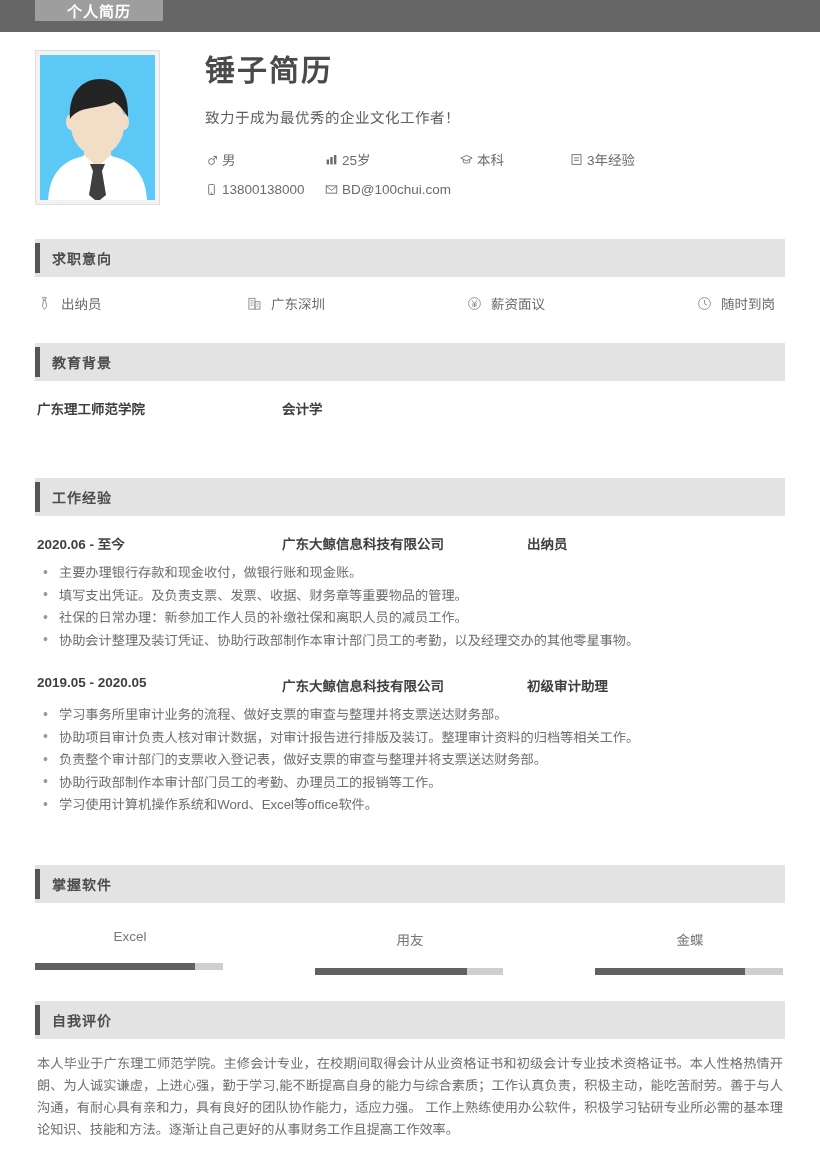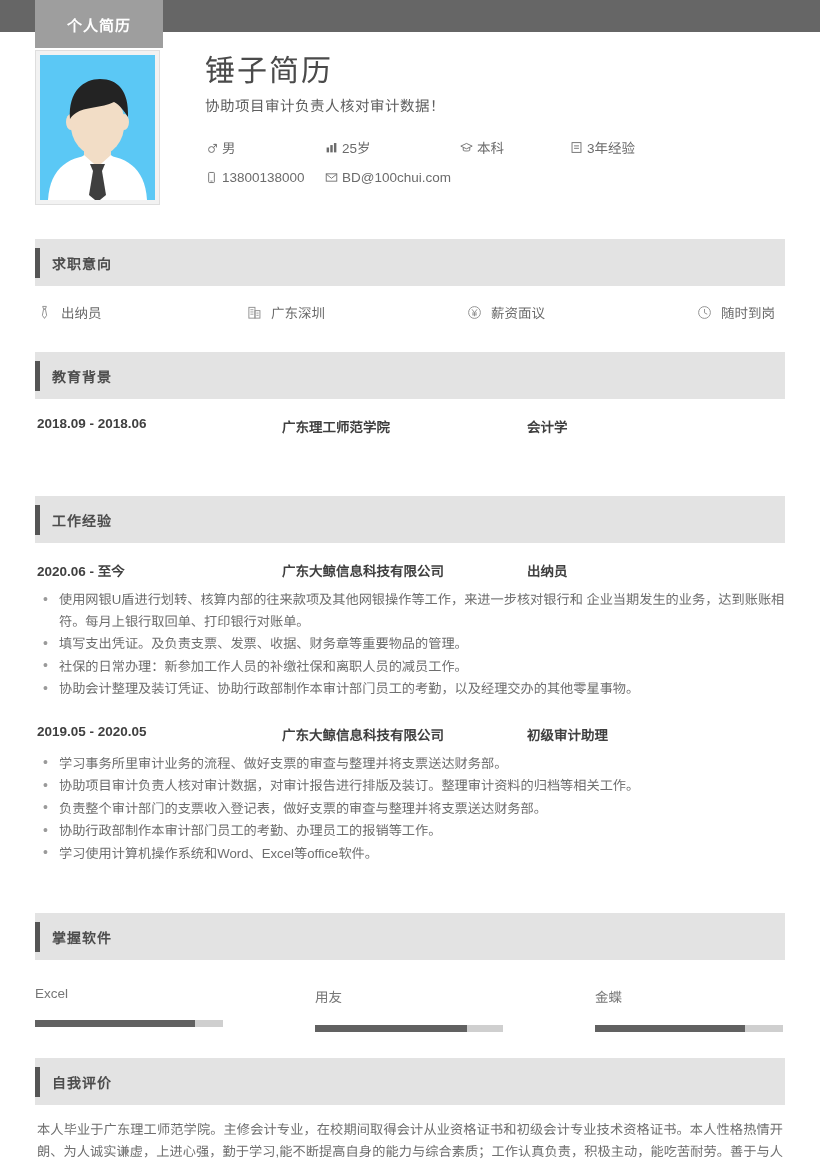--- a/index.html
+++ b/index.html
@@ -22,21 +22,21 @@
     width: 820px;
     height: 32px;
     background: #666666;
     position: relative;
   }
   .topbar-tab {
     position: absolute;
     left: 35px;
     top: 0;
     width: 128px;
-    height: 48px;
+    height: 21px;
     background: #9e9e9e;
     color: #ffffff;
     font-size: 15px;
     font-weight: bold;
     letter-spacing: 1px;
     display: flex;
     align-items: center;
     justify-content: center;
   }
 
@@ -70,22 +70,22 @@
   .profile-info {
     margin-left: 45px;
     padding-top: 6px;
     flex: 1 1 auto;
   }
   .name {
     font-size: 30px;
     color: #4a4a4a;
     letter-spacing: 2px;
     line-height: 1;
-    margin-bottom: 8px;
-    font-weight: normal;
+    margin-bottom: 20px;
+    font-weight: bold;
   }
   .tagline {
     font-size: 14.5px;
     color: #5e5e5e;
     margin-bottom: 22px;
     letter-spacing: .5px;
   }
   .meta-grid {
     display: grid;
     grid-template-columns: 120px 135px 110px auto;
@@ -103,21 +103,21 @@
     display: inline-flex;
     align-items: center;
     color: #6b6b6b;
   }
 
   
   .section {
     margin-top: 26px;
   }
   .sec-head {
-    height: 47px;
+    height: 38px;
     background: #e3e3e3;
     display: flex;
     align-items: center;
     position: relative;
   }
   .sec-accent {
     width: 5px;
     height: 30px;
     background: #555555;
     flex: 0 0 auto;
@@ -182,20 +182,21 @@
   }
   .work-block { padding-bottom: 6px; }
   .work-block:last-child { padding-bottom: 22px; }
 
   
   .skills {
     display: grid;
     grid-template-columns: repeat(3, 1fr);
     padding-top: 26px;
     column-gap: 90px;
+    text-align: center;
   }
   .skill-name {
     font-size: 13.5px;
     color: #767676;
     margin-bottom: 19px;
   }
   .skill-track {
     height: 7px;
     width: 188px;
     background: #cfcfcf;
@@ -235,21 +236,21 @@
         <path d="M53 116 L62 116 L66 140 L57.5 147 L49 140 Z" fill="#3f3f3f"></path>
         <ellipse cx="57.5" cy="68" rx="27" ry="33" fill="#f2ddc6"></ellipse>
         <ellipse cx="31" cy="67" rx="5" ry="8" fill="#f2ddc6"></ellipse>
         <ellipse cx="84" cy="67" rx="5" ry="8" fill="#f2ddc6"></ellipse>
         <path d="M30 64 C28 36 44 24 60 24 C78 24 89 36 88 62 C84 56 80 50 74 47 C62 53 44 52 36 58 C33 60 31 62 30 64 Z" fill="#232323"></path>
       </svg>
     </div>
 
     <div class="profile-info">
       <div class="name">锤子简历</div>
-      <div class="tagline">协助项目审计负责人核对审计数据！</div>
+      <div class="tagline">致力于成为最优秀的企业文化工作者！</div>
 
       <div class="meta-grid">
         <div class="meta-item">
           <span class="ic">
             <svg width="13" height="13" viewBox="0 0 16 16">
                 <circle cx="8" cy="10.5" r="3.6" fill="none" stroke="#6b6b6b" stroke-width="1.2"></circle>
                 <line x1="10.6" y1="7.9" x2="14" y2="4.2" stroke="#6b6b6b" stroke-width="1.2"></line>
                 <line x1="14" y1="4.2" x2="10.3" y2="4.2" stroke="#6b6b6b" stroke-width="1.2"></line>
                 <line x1="14" y1="4.2" x2="14" y2="7.9" stroke="#6b6b6b" stroke-width="1.2"></line>
               </svg>
@@ -360,41 +361,40 @@
     </div>
   </div>
 
   <div class="section">
     <div class="sec-head">
       <div class="sec-accent"></div>
       <div class="sec-title">教育背景</div>
     </div>
     <div class="edu-block">
       <div class="entry-head">
-        <span>2018.09 - 2018.06</span>
         <span>广东理工师范学院</span>
         <span>会计学</span>
       </div>
     </div>
   </div>
 
   <div class="section">
     <div class="sec-head">
       <div class="sec-accent"></div>
       <div class="sec-title">工作经验</div>
     </div>
 
     <div class="work-block">
       <div class="entry-head">
         <span>2020.06 - 至今</span>
         <span>广东大鲸信息科技有限公司</span>
         <span>出纳员</span>
       </div>
       <ul class="bullets">
-        <li>使用网银U盾进行划转、核算内部的往来款项及其他网银操作等工作，来进一步核对银行和 企业当期发生的业务，达到账账相符。每月上银行取回单、打印银行对账单。</li>
+        <li>主要办理银行存款和现金收付，做银行账和现金账。</li>
         <li>填写支出凭证。及负责支票、发票、收据、财务章等重要物品的管理。</li>
         <li>社保的日常办理：新参加工作人员的补缴社保和离职人员的减员工作。</li>
         <li>协助会计整理及装订凭证、协助行政部制作本审计部门员工的考勤，以及经理交办的其他零星事物。</li>
       </ul>
     </div>
 
     <div class="work-block">
       <div class="entry-head">
         <span>2019.05 - 2020.05</span>
         <span>广东大鲸信息科技有限公司</span>

